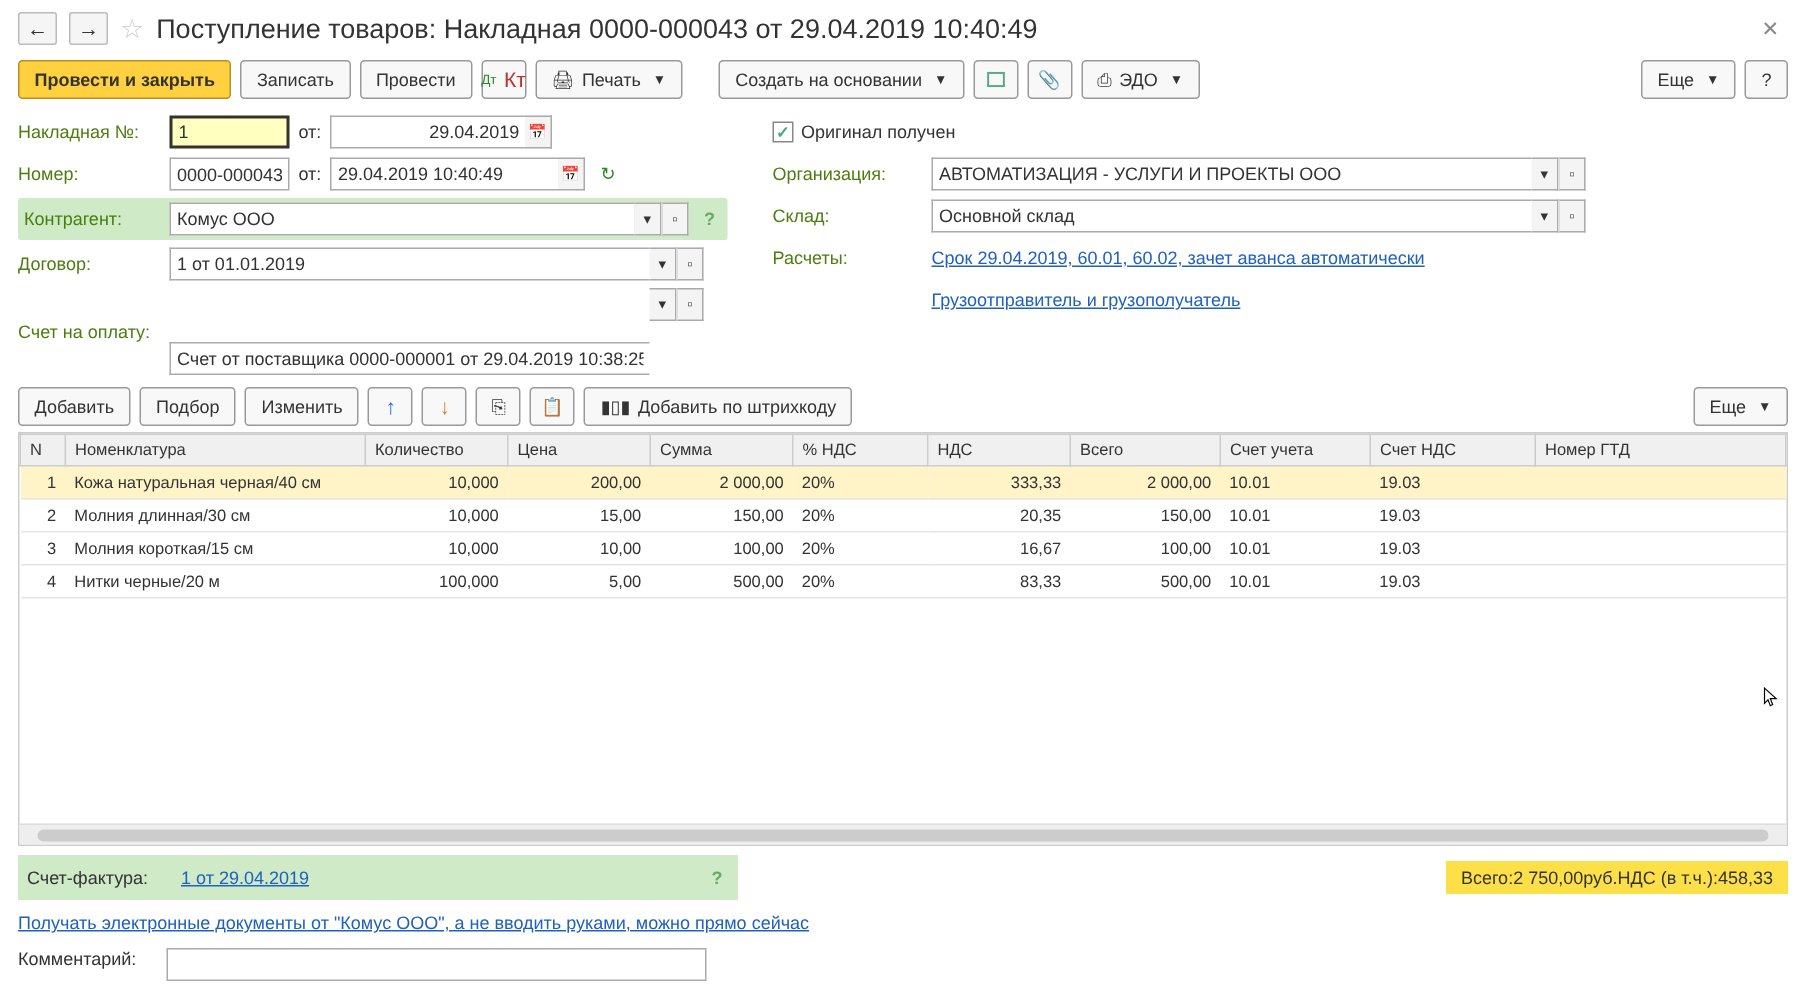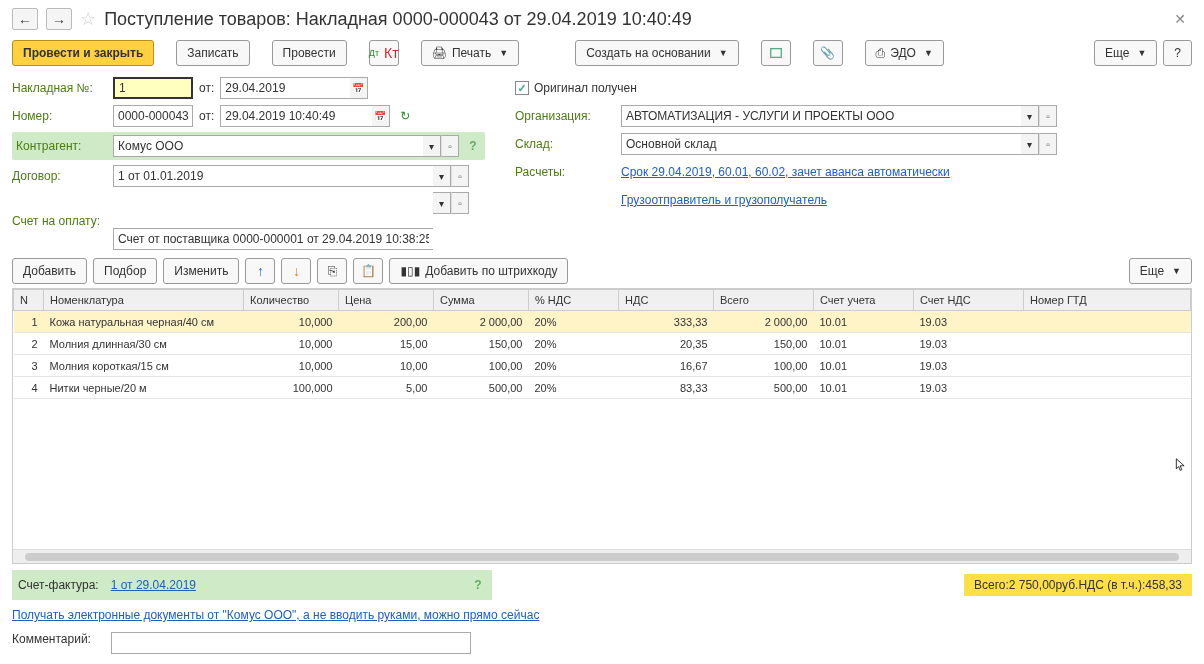--- a/index.html
+++ b/index.html
@@ -2,21 +2,21 @@
 <html><head>
 <meta charset="utf-8">
 <style>
 *{box-sizing:border-box;margin:0;padding:0;font-family:Arial,sans-serif;font-size:12px;color:#333}
 body{background:#fff;padding:8px 12px}
 .titlebar{display:flex;align-items:center;gap:8px;margin-bottom:10px}
 .nav-btn{width:26px;height:22px;border:1px solid #bbb;background:#f5f5f5;border-radius:2px;cursor:pointer;display:flex;align-items:center;justify-content:center;font-size:14px}
 .star{color:#ccc;font-size:18px;cursor:pointer}
 .title{font-size:18px;font-weight:normal;color:#333}
 .close-x{margin-left:auto;font-size:14px;color:#888;cursor:pointer;padding:2px 6px}
-.toolbar{display:flex;align-items:center;gap:22px;margin-bottom:10px;flex-wrap:wrap}
+.toolbar{display:flex;align-items:center;gap:6px;margin-bottom:10px;flex-wrap:wrap}
 .btn{height:26px;padding:0 10px;border:1px solid #999;background:#f8f8f8;border-radius:3px;cursor:pointer;display:inline-flex;align-items:center;gap:5px;font-size:12px}
 .btn-primary{background:#ffd040;border-color:#b89020;font-weight:bold}
 .btn-icon{width:30px;padding:0;justify-content:center}
 .caret{font-size:9px;margin-left:3px}
 .toolbar-gap{width:12px}
 .toolbar-right{margin-left:auto;display:flex;gap:6px}
 .form-area{display:flex;gap:30px;margin-bottom:6px}
 .form-col{display:flex;flex-direction:column;gap:4px}
 .form-row{display:flex;align-items:center;gap:6px;min-height:24px}
 .lbl{width:95px;color:#4d7c0f}
@@ -38,21 +38,21 @@
 .table-wrap{border:1px solid #ccc;margin-top:4px}
 table{width:100%;border-collapse:collapse}
 th{background:#f0f0f0;border:1px solid #ccc;padding:4px 6px;text-align:left;font-weight:normal;font-size:11px}
 td{border-bottom:1px solid #e5e5e5;padding:4px 6px;height:22px;font-size:11px}
 tr.sel td{background:#fff3c8}
 .ar{text-align:right}
 .scrollspace{height:150px}
 .hscroll{height:14px;background:#eee;border-top:1px solid #ddd;display:flex;align-items:center}
 .hscroll-thumb{height:8px;background:#ccc;border-radius:4px;width:98%;margin:0 1%}
 .footer{display:flex;align-items:center;gap:10px;margin-top:6px}
-.sf-box{background:#ceeac6;padding:4px 6px;display:flex;align-items:center;gap:12px;flex:0 0 480px}
+.sf-box{background:#ceeac6;padding:4px 6px;display:flex;align-items:center;gap:22px;flex:0 0 480px}
 .totals{margin-left:auto;display:flex;align-items:flex-start;padding:4px 10px;background:#fde047}
 .promo{margin-top:8px}
 .comment-row{display:flex;align-items:flex-start;gap:20px;margin-top:10px}
 svg{width:14px;height:14px}
 .cursor-svg{position:absolute;right:16px;top:458px;pointer-events:none}
 </style>
 </head>
 <body>
 
 <div class="titlebar">
@@ -103,21 +103,21 @@
   </div>
 </div>
 
 <div class="form-area">
   <div class="form-col">
     <div class="form-row">
       <span class="lbl">Накладная №:</span>
       <input class="input input-hl" style="width: 80px;" value="1">
       <span>от:</span>
       <div class="input-grp">
-        <input class="input" style="width: 130px;" value="29.04.2019">
+        <input class="input" style="width: 130px; text-align: right;" value="29.04.2019">
         <span class="ibtn">📅</span>
       </div>
     </div>
     <div class="form-row">
       <span class="lbl">Номер:</span>
       <input class="input" style="width: 80px;" value="0000-000043">
       <span>от:</span>
       <div class="input-grp">
         <input class="input" style="width: 152px;" value="29.04.2019 10:40:49">
         <span class="ibtn">📅</span>

